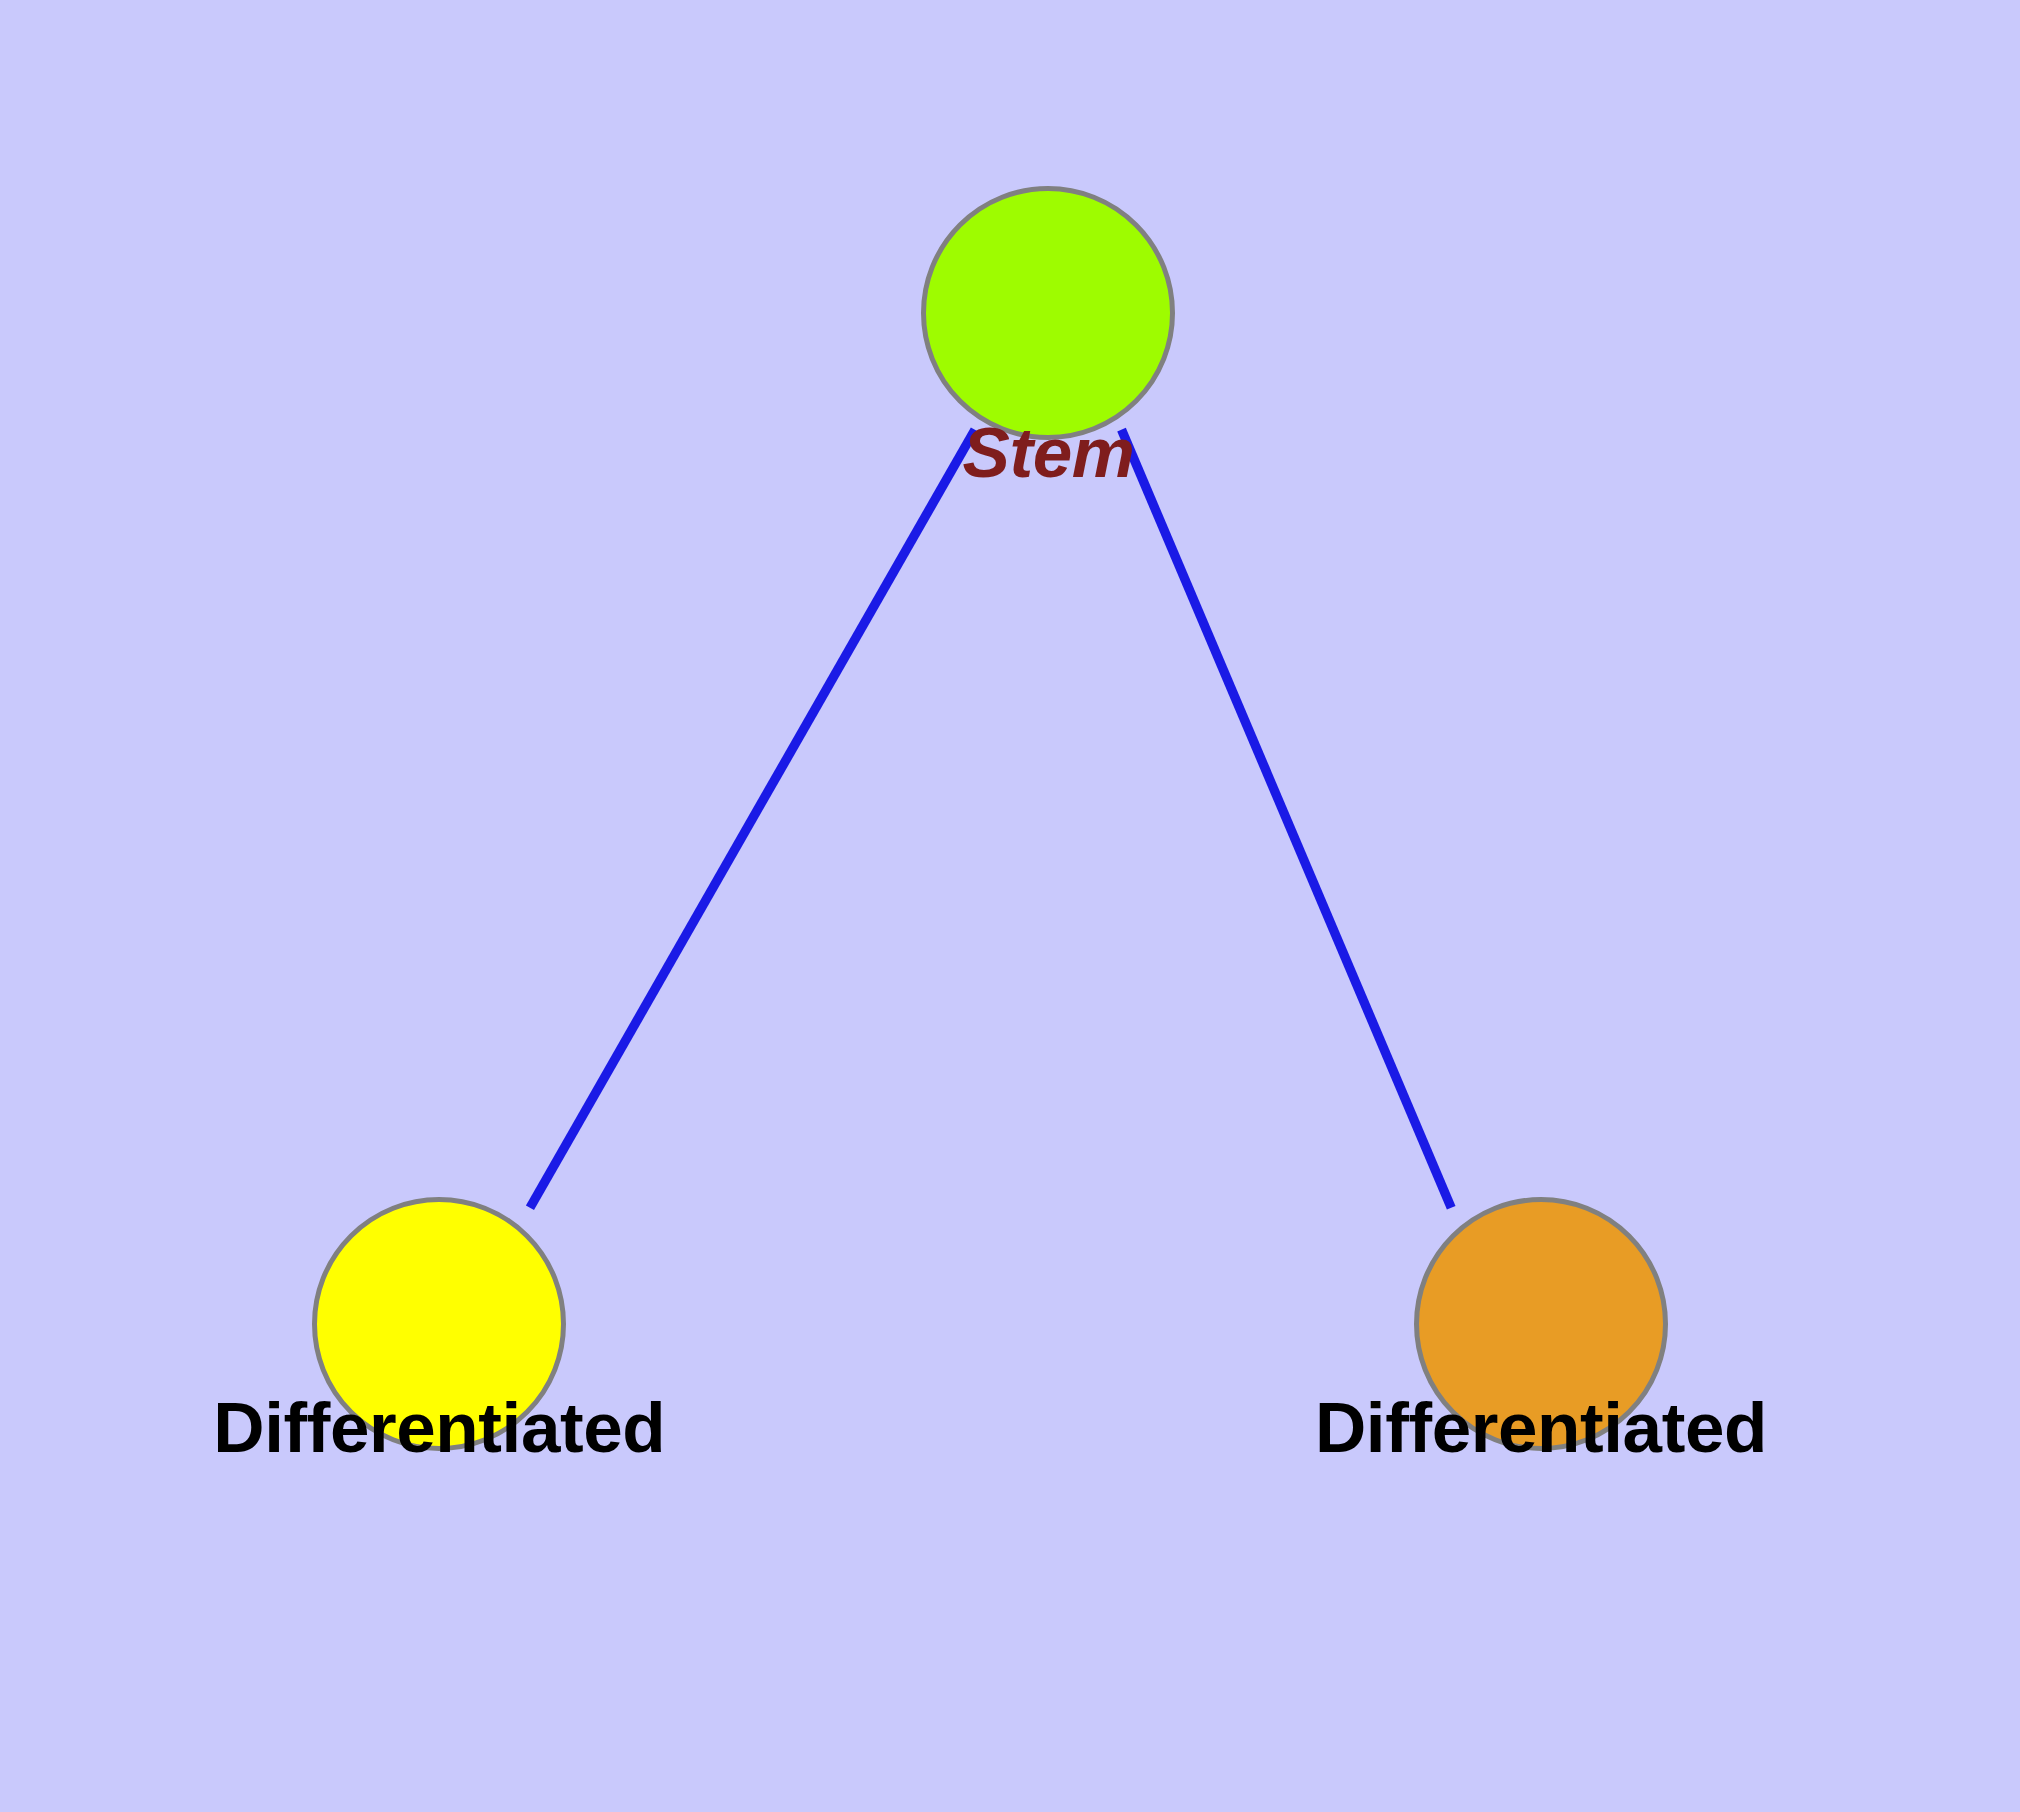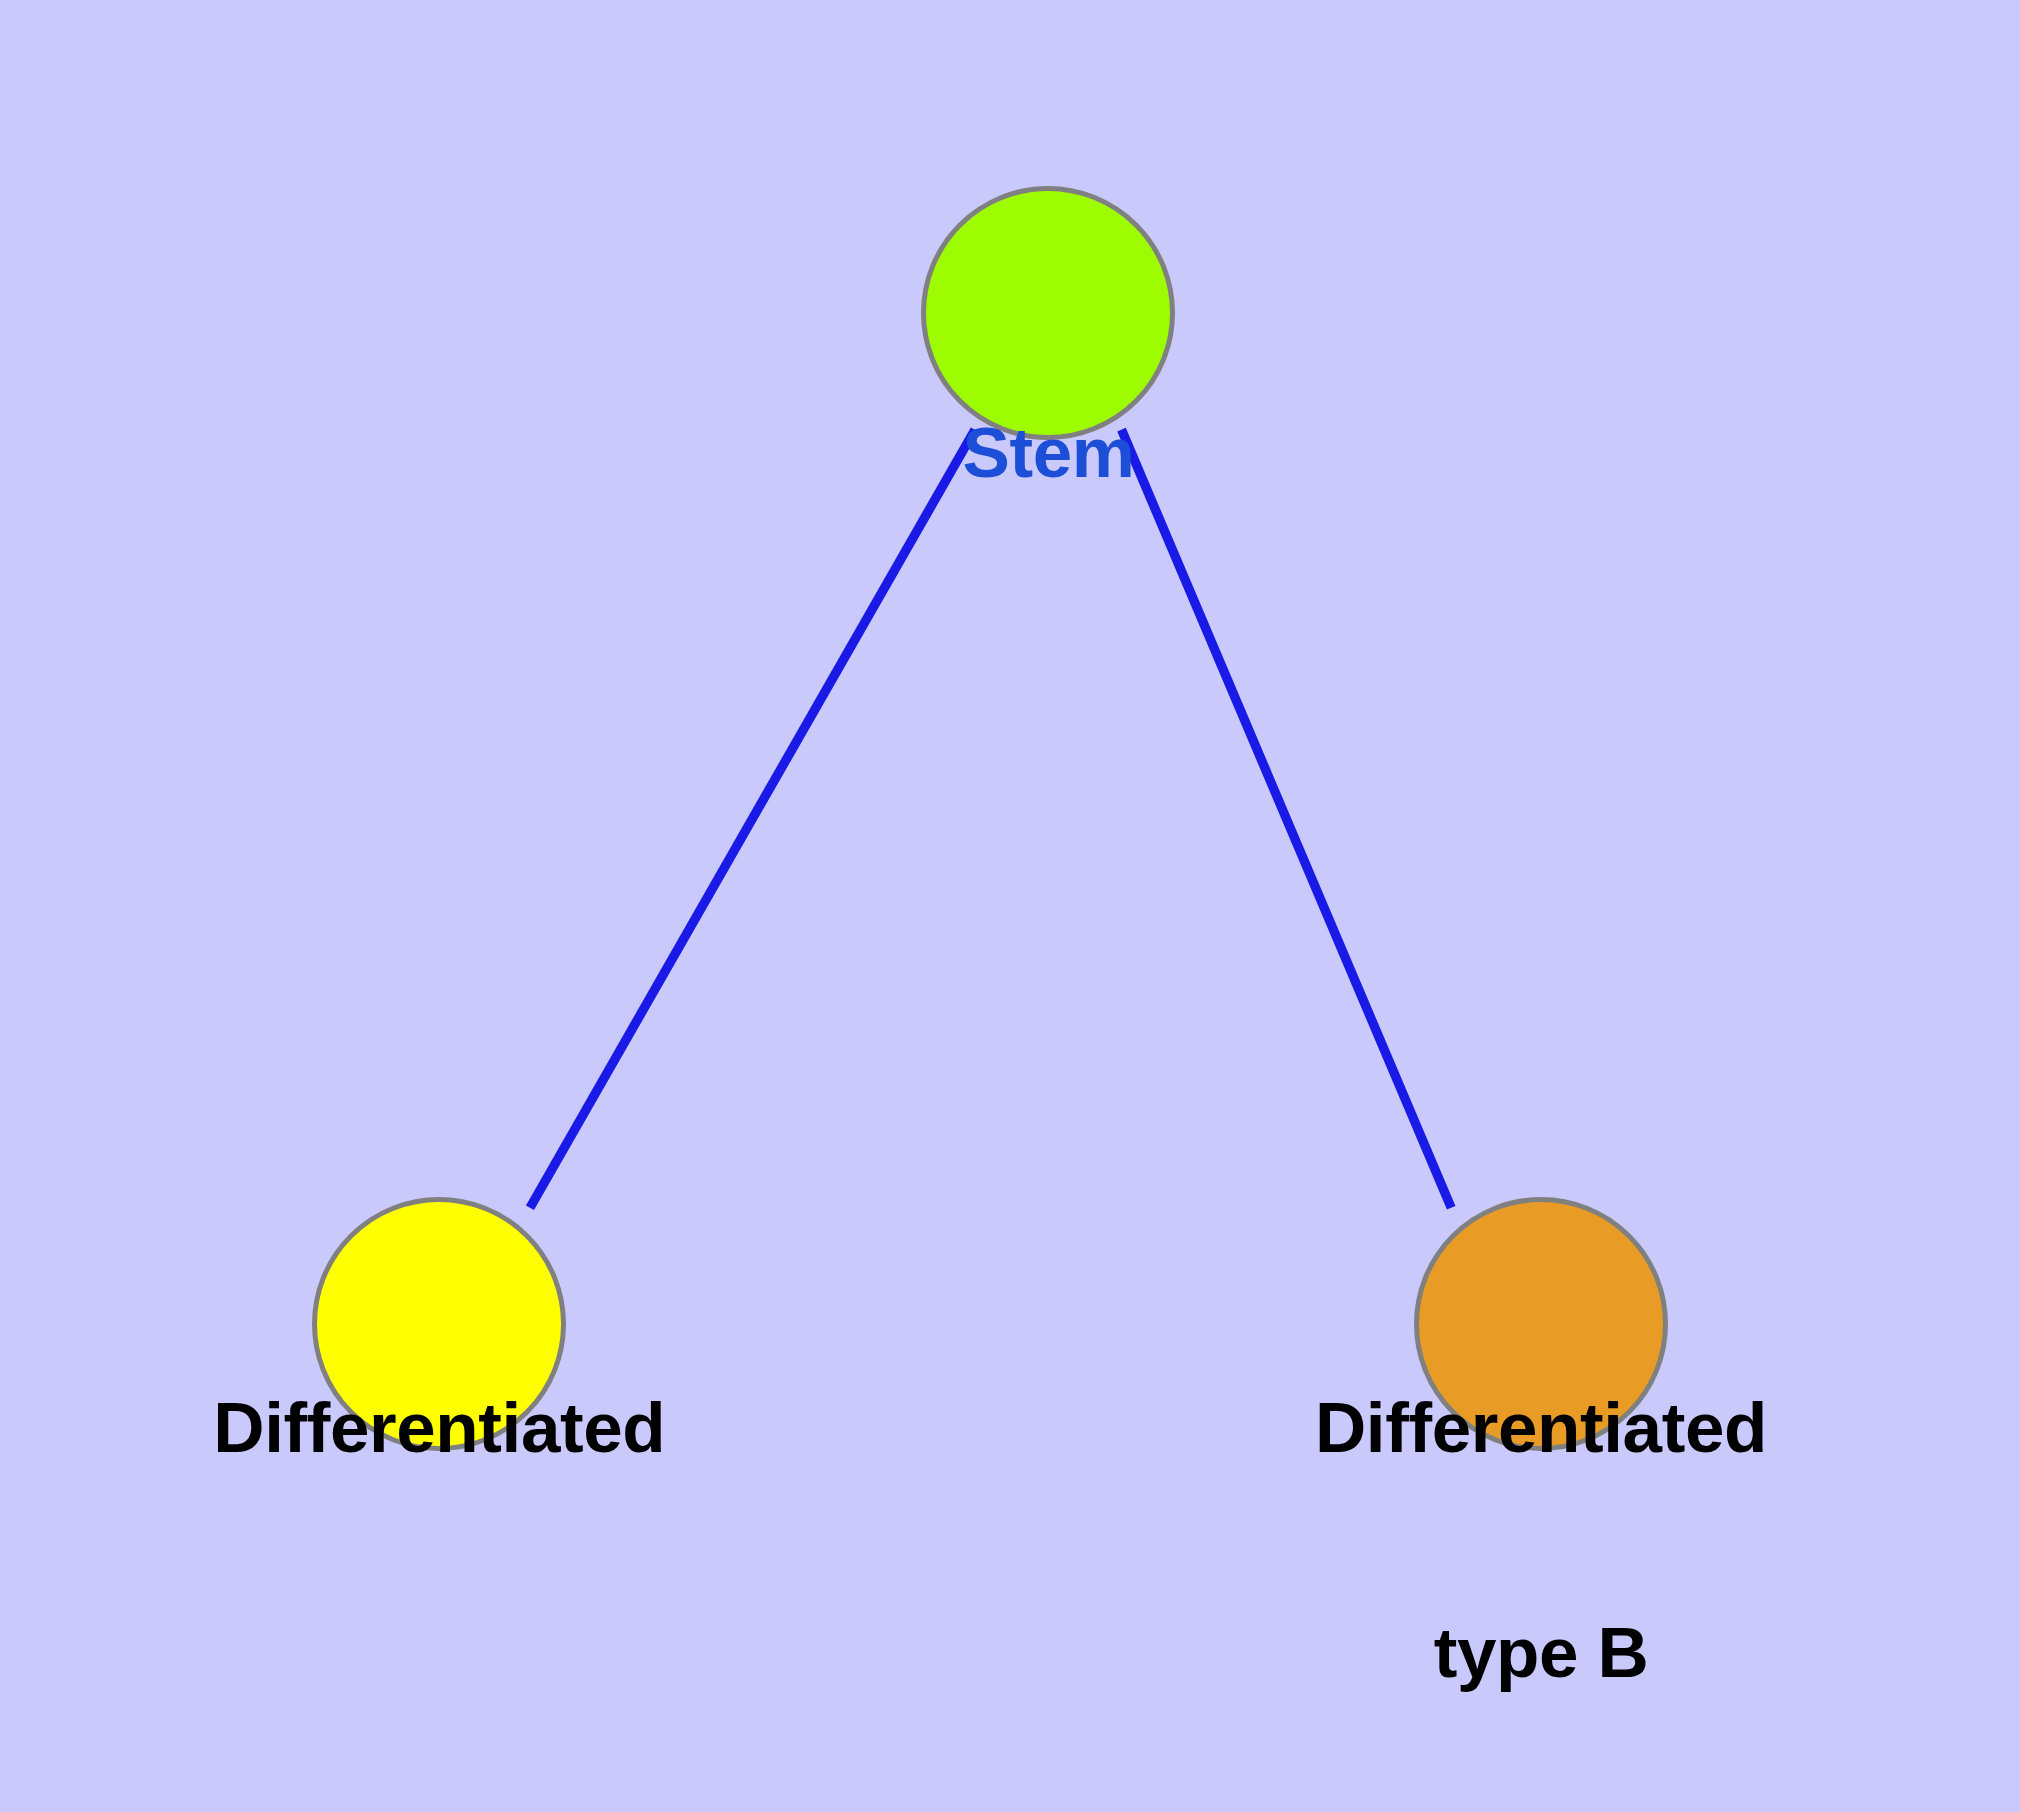--- a/index.html
+++ b/index.html
@@ -93,27 +93,26 @@
     <line id="edge-stem-diff-a" x1="1150" y1="507" x2="625" y2="1425" stroke="#1a1ae6" stroke-width="11" stroke-linecap="butt"></line>
     <line id="edge-stem-diff-b" x1="1323" y1="507" x2="1712" y2="1425" stroke="#1a1ae6" stroke-width="11" stroke-linecap="butt"></line>
   </svg>
 
   <div id="node-stem" class="graph-node" style="left: 921px; top: 186px; width: 254px; height: 254px; background: rgb(158, 252, 0); border-color: rgb(128, 128, 128);"></div>
 
   <div id="node-diff-a" class="graph-node" style="left: 312px; top: 1197px; width: 254px; height: 254px; background: rgb(255, 255, 0); border-color: rgb(128, 128, 128);"></div>
 
   <div id="node-diff-b" class="graph-node" style="left: 1414px; top: 1197px; width: 254px; height: 254px; background: rgb(232, 156, 37); border-color: rgb(128, 128, 128);"></div>
 
-  <div id="label-stem" class="node-label" style="color: #1d4ed8;">
+  <div id="label-stem" class="node-label" style="color: #7f1d1d; font-style: italic;">
     <div>Stem</div>
   </div>
 
   <div id="label-diff-a" class="node-label" style="color: rgb(0, 0, 0);">
     <div>Differentiated</div>
   </div>
 
   <div id="label-diff-b" class="node-label" style="color: rgb(0, 0, 0);">
     <div>Differentiated</div>
-    <div>type B</div>
   </div>
 
 </div>
 
 
 </body></html>

